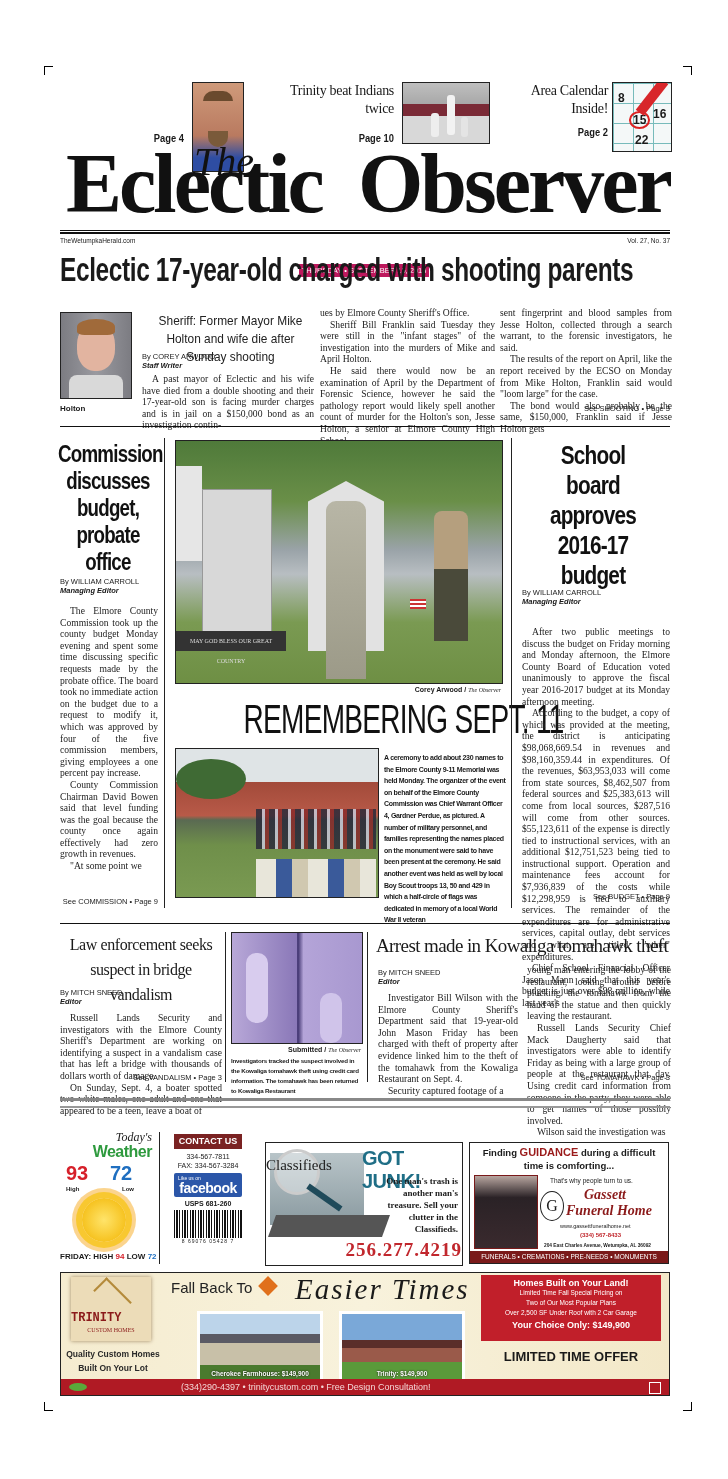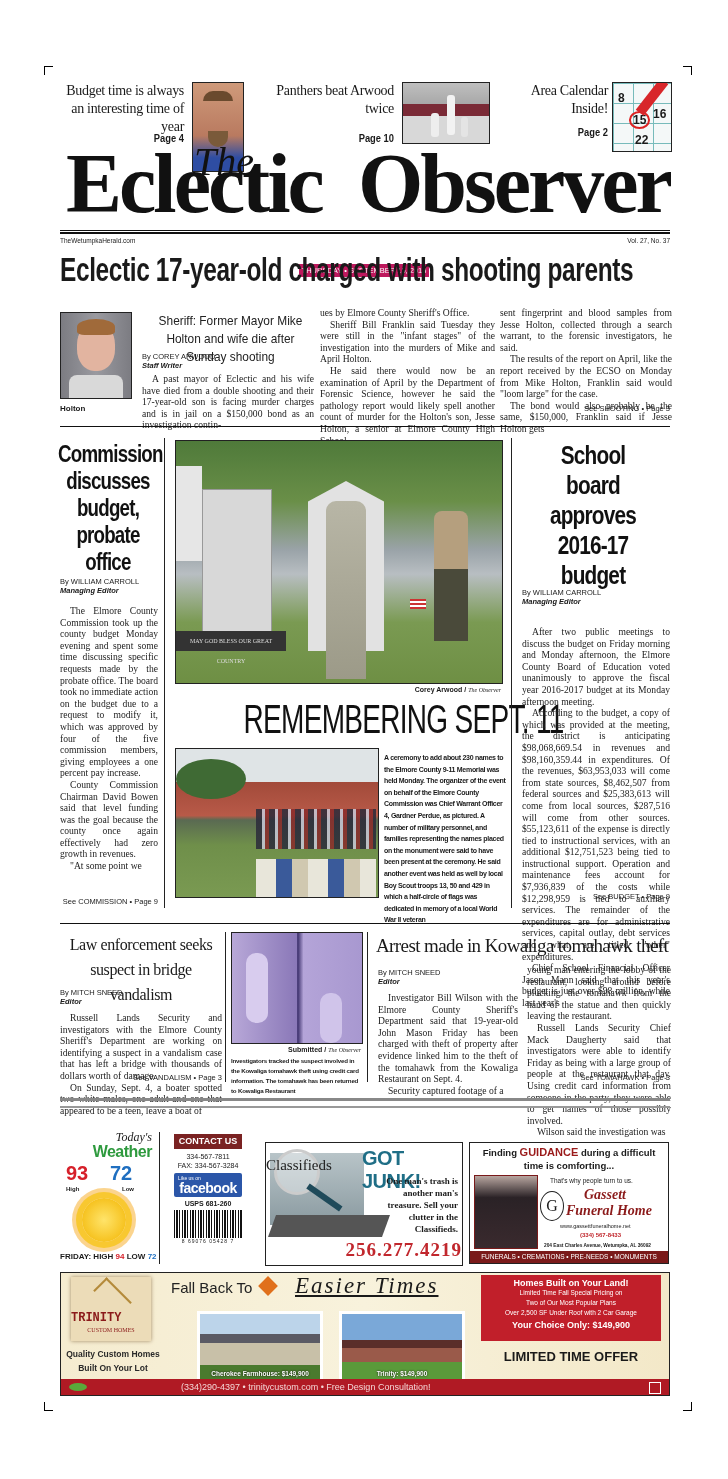--- a/index.html
+++ b/index.html
@@ -26,30 +26,29 @@
 </style>
 </head>
 <body>
 
 <div class="crop tl"></div>
 <div class="crop tr"></div>
 <div class="crop bl"></div>
 <div class="crop br"></div>
 
 <div class="abs" style="left:64px;top:82px;width:182px;height:86px;">
-  <div class="abs teaser-text" style="left:0;top:0;width:120px;">Budget time is always an interesting time of year</div>
   <div class="abs teaser-page" style="left:60px;top:50px;width:60px;">Page 4</div>
   <div class="abs photo" style="left:128px;top:0;width:50px;height:88px;background:linear-gradient(#cf9a7a,#b97a60 60%,#2e4da3 85%);">
     <div style="position:absolute;left:10px;top:8px;width:30px;height:10px;background:#6a4a2e;border-radius:10px 10px 0 0;"></div>
     <div style="position:absolute;left:15px;top:48px;width:20px;height:16px;background:#7a5a3a;border-radius:0 0 10px 10px;"></div>
   </div>
 </div>
 
 <div class="abs" style="left:272px;top:82px;width:230px;height:70px;">
-  <div class="abs teaser-text" style="left:0;top:0;width:122px;">Panthers beat Arwood twice</div>
+  <div class="abs teaser-text" style="left:0;top:0;width:122px;">Trinity beat Indians twice</div>
   <div class="abs teaser-page" style="left:62px;top:50px;width:60px;">Page 10</div>
   <div class="abs photo" style="left:130px;top:0;width:86px;height:60px;background:linear-gradient(#bfbfbf 0%,#a8a8a8 35%,#7a2a36 35%,#7a2a36 55%,#d8d8d8 55%);">
     <div style="position:absolute;left:44px;top:12px;width:8px;height:40px;background:#f2f2f2;border-radius:3px;"></div>
     <div style="position:absolute;left:28px;top:30px;width:8px;height:24px;background:#eee;border-radius:3px;"></div>
     <div style="position:absolute;left:58px;top:34px;width:7px;height:20px;background:#e4e4e4;border-radius:3px;"></div>
   </div>
 </div>
 
 <div class="abs" style="left:520px;top:82px;width:150px;height:90px;">
   <div class="abs teaser-text" style="left:0;top:0;width:88px;">Area Calendar Inside!</div>
@@ -263,21 +262,21 @@
     <div style="position:absolute;left:16px;top:6px;width:48px;height:24px;border-top:3px solid #b48a3a;border-left:3px solid #b48a3a;transform:rotate(45deg) scale(0.7);"></div>
     <div style="position:absolute;left:0;right:0;top:34px;text-align:left;font-family:Liberation Mono, monospace;font-weight:bold;color:#8b1a1a;font-size:12px;">TRINITY</div>
     <div style="position:absolute;left:0;right:0;top:50px;text-align:center;font-family:'Liberation Serif',serif;color:#8b1a1a;font-size:6px;">CUSTOM HOMES</div>
   </div>
   <div class="abs" style="left:4px;top:74px;width:96px;text-align:center;font-size:8.5px;font-weight:bold;color:#2a2a2a;line-height:14px;">
     <div>Quality Custom Homes</div>
     <div>Built On Your Lot</div>
   </div>
   <div class="abs" style="left:110px;top:6px;font-size:15px;color:#222;">Fall Back To</div>
   <div class="abs" style="left:200px;top:6px;width:14px;height:14px;background:#e0701c;transform:rotate(45deg);"></div>
-  <div class="abs" style="left:234px;top:0;font-family:'Liberation Serif',serif;font-style:italic;font-size:23px;color:#1a1a1a;letter-spacing:2px;text-decoration:underline;">Easier Times</div>
+  <div class="abs" style="left:234px;top:0;font-family:'Liberation Serif',serif;font-style:italic;font-size:29px;color:#1a1a1a;letter-spacing:2px;">Easier Times</div>
   <div class="abs" style="left:136px;top:38px;width:120px;height:66px;border:3px solid #fff;background:linear-gradient(#bcd4ea 0%,#bcd4ea 30%,#5a5a64 30%,#5a5a64 44%,#c8c0a8 44%,#c8c0a8 78%,#4a7a2e 78%);">
     <div style="position:absolute;left:0;right:0;bottom:0;text-align:center;color:#fff;font-weight:bold;font-size:6.5px;line-height:12px;text-shadow:0 0 2px #000;">Cherokee Farmhouse: $149,900</div>
   </div>
   <div class="abs" style="left:278px;top:38px;width:120px;height:66px;border:3px solid #fff;background:linear-gradient(#7aa8d8 0%,#7aa8d8 40%,#5a2e2a 40%,#5a2e2a 52%,#9a5a4a 52%,#9a5a4a 72%,#5a9a3a 72%);">
     <div style="position:absolute;left:0;right:0;bottom:0;text-align:center;color:#fff;font-weight:bold;font-size:6.5px;line-height:12px;text-shadow:0 0 2px #000;">Trinity: $149,900</div>
   </div>
   <div class="abs" style="left:420px;top:2px;width:180px;height:66px;background:#c11f2a;color:#fff;text-align:center;">
     <div style="font-weight:bold;font-size:9px;margin-top:3px;">Homes Built on Your Land!</div>
     <div style="font-size:6.5px;line-height:10px;">Limited Time Fall Special Pricing on</div>
     <div style="font-size:6.5px;line-height:10px;">Two of Our Most Popular Plans</div>

